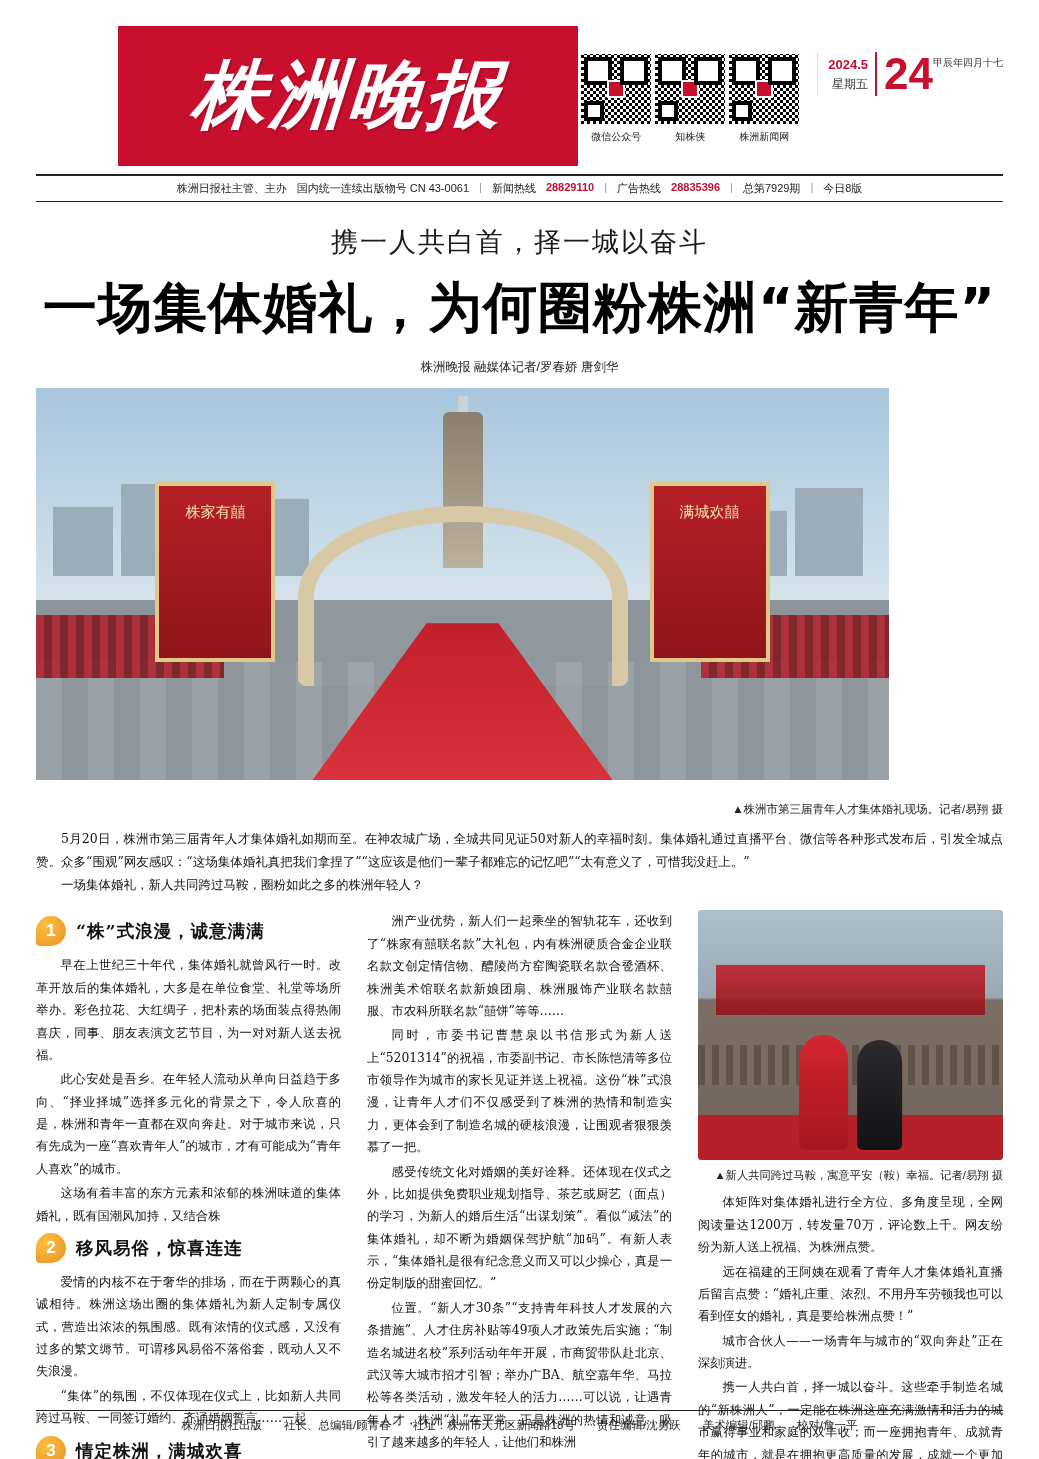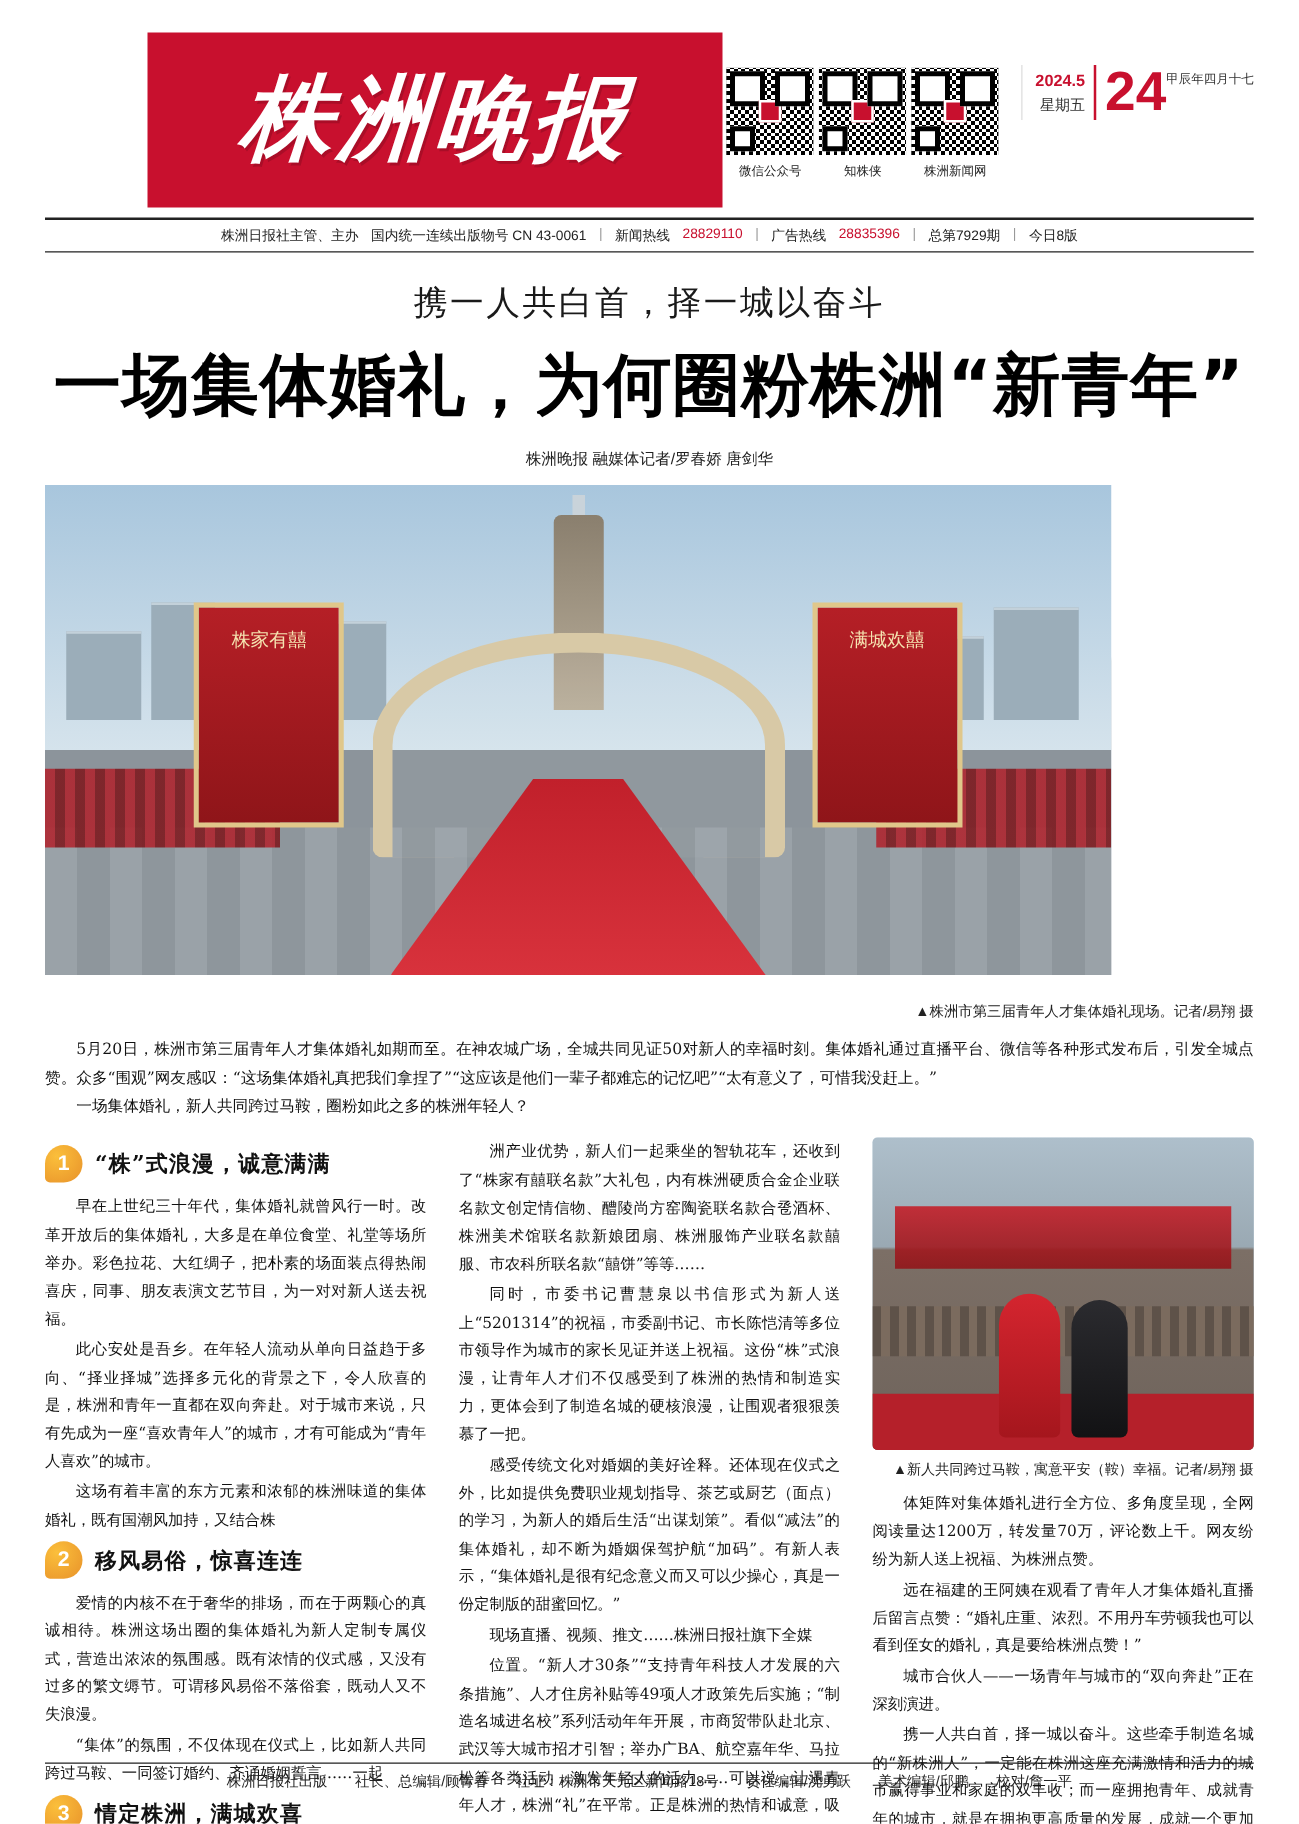--- a/index.html
+++ b/index.html
@@ -123,21 +123,21 @@
     border-bottom: 1px solid #222;
     margin-top: 8px;
     padding: 5px 0;
     font-size: 11px;
     display: flex;
     justify-content: center;
     gap: 10px;
     color: #222;
   }
   .infobar .sep { color: #999; }
-  .infobar .red { color: #c8102e; font-weight: normal; }
+  .infobar .red { color: #c8102e; font-weight: bold; }
 
   
   .kicker {
     text-align: center;
     font-family: "DejaVu Serif", serif;
     font-size: 27px;
     letter-spacing: 2px;
     margin-top: 22px;
     color: #1a1a1a;
   }
@@ -458,21 +458,20 @@
         <div class="sec-title">情定株洲，满城欢喜</div>
       </div>
       <p class="para">百余年前，陈独秀在《青年杂志》的发刊词《敬告青年》一文中提：“青年之于社会，犹新鲜活泼细胞之在人身。”今天，在评价一座城市的活力与创新时，人们愈发着重“青和才”这一重要指标。可以说，只有赢得青年，赢得了人才，城市才能赢得未来。</p>
 
     </div>
 
     <div class="col">
       <p class="para">洲产业优势，新人们一起乘坐的智轨花车，还收到了“株家有囍联名款”大礼包，内有株洲硬质合金企业联名款文创定情信物、醴陵尚方窑陶瓷联名款合卺酒杯、株洲美术馆联名款新娘团扇、株洲服饰产业联名款囍服、市农科所联名款“囍饼”等等……</p>
       <p class="para">同时，市委书记曹慧泉以书信形式为新人送上“5201314”的祝福，市委副书记、市长陈恺清等多位市领导作为城市的家长见证并送上祝福。这份“株”式浪漫，让青年人才们不仅感受到了株洲的热情和制造实力，更体会到了制造名城的硬核浪漫，让围观者狠狠羡慕了一把。</p>
       <p class="para">感受传统文化对婚姻的美好诠释。还体现在仪式之外，比如提供免费职业规划指导、茶艺或厨艺（面点）的学习，为新人的婚后生活“出谋划策”。看似“减法”的集体婚礼，却不断为婚姻保驾护航“加码”。有新人表示，“集体婚礼是很有纪念意义而又可以少操心，真是一份定制版的甜蜜回忆。”</p>
-      <p class="para">现场直播、视频、推文……株洲日报社旗下全媒</p>
       <p class="para">位置。“新人才30条”“支持青年科技人才发展的六条措施”、人才住房补贴等49项人才政策先后实施；“制造名城进名校”系列活动年年开展，市商贸带队赴北京、武汉等大城市招才引智；举办广BA、航空嘉年华、马拉松等各类活动，激发年轻人的活力……可以说，让遇青年人才，株洲“礼”在平常。正是株洲的热情和诚意，吸引了越来越多的年轻人，让他们和株洲</p>
     </div>
 
     <div class="col">
       <div class="photo2-holder">
         <div class="p2-street"></div>
         <div class="p2-banner"></div>
         <div class="p2-crowd"></div>
         <div class="p2-carpet"></div>
         <div class="p2-couple">

